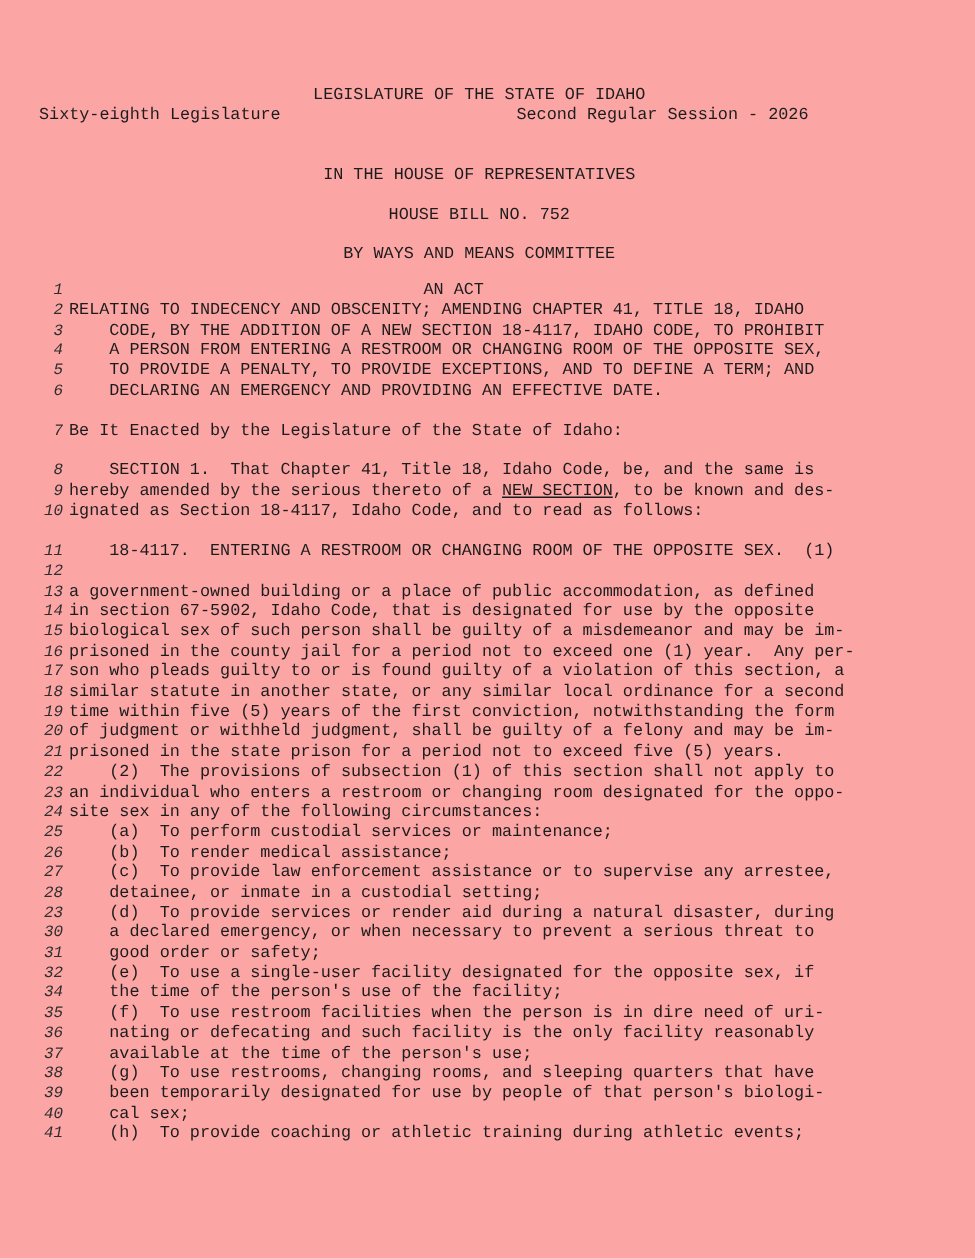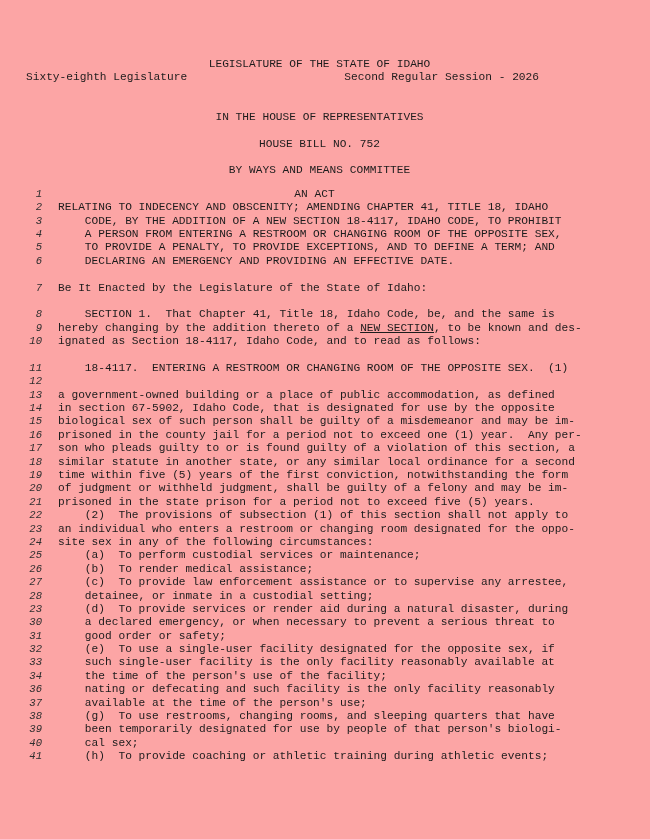--- a/index.html
+++ b/index.html
@@ -39,21 +39,21 @@
     position: absolute;
     left: 8px; top: 0;
     width: 34px;
     text-align: right;
     font-style: italic;
     font-size: 10.6px;
     color: #2e2e2e;
   }
   .txt {
     position: absolute;
-    left: 58px; top: 0;
+    left: 46px; top: 0;
     width: 513px;
     white-space: pre;
   }
   .txt.center { text-align: center; }
   .u { text-decoration: underline; text-align: right; }
   .gap { height: 13.4px; }
 </style>
 </head>
 <body>
 
@@ -103,21 +103,21 @@
         <span class="num">7</span>
         <span class="txt">Be It Enacted by the Legislature of the State of Idaho:</span>
       </div>
       <div class="gap"></div>
       <div class="line">
         <span class="num">8</span>
         <span class="txt">    SECTION 1.  That Chapter 41, Title 18, Idaho Code, be, and the same is</span>
       </div>
       <div class="line">
         <span class="num">9</span>
-        <span class="txt"><span>hereby changing by the addition thereto of a </span><span class="u">NEW SECTION</span><span>, to be known and des-</span></span>
+        <span class="txt"><span>hereby amended by the serious thereto of a </span><span class="u">NEW SECTION</span><span>, to be known and des-</span></span>
       </div>
       <div class="line">
         <span class="num">10</span>
         <span class="txt">ignated as Section 18-4117, Idaho Code, and to read as follows:</span>
       </div>
       <div class="gap"></div>
       <div class="line">
         <span class="num">11</span>
         <span class="txt">    18-4117.  ENTERING A RESTROOM OR CHANGING ROOM OF THE OPPOSITE SEX.  (1)</span>
       </div>
@@ -198,26 +198,26 @@
       </div>
       <div class="line">
         <span class="num">31</span>
         <span class="txt">    good order or safety;</span>
       </div>
       <div class="line">
         <span class="num">32</span>
         <span class="txt">    (e)  To use a single-user facility designated for the opposite sex, if</span>
       </div>
       <div class="line">
-        <span class="num">33</span>
-        <span class="txt">    such single-user facility is the only facility reasonably available at</span>
-      </div>
-      <div class="line">
         <span class="num">34</span>
         <span class="txt">    the time of the person's use of the facility;</span>
+      </div>
+      <div class="line">
+        <span class="num">35</span>
+        <span class="txt">    (f)  To use restroom facilities when the person is in dire need of uri-</span>
       </div>
       <div class="line">
         <span class="num">36</span>
         <span class="txt">    nating or defecating and such facility is the only facility reasonably</span>
       </div>
       <div class="line">
         <span class="num">37</span>
         <span class="txt">    available at the time of the person's use;</span>
       </div>
       <div class="line">

